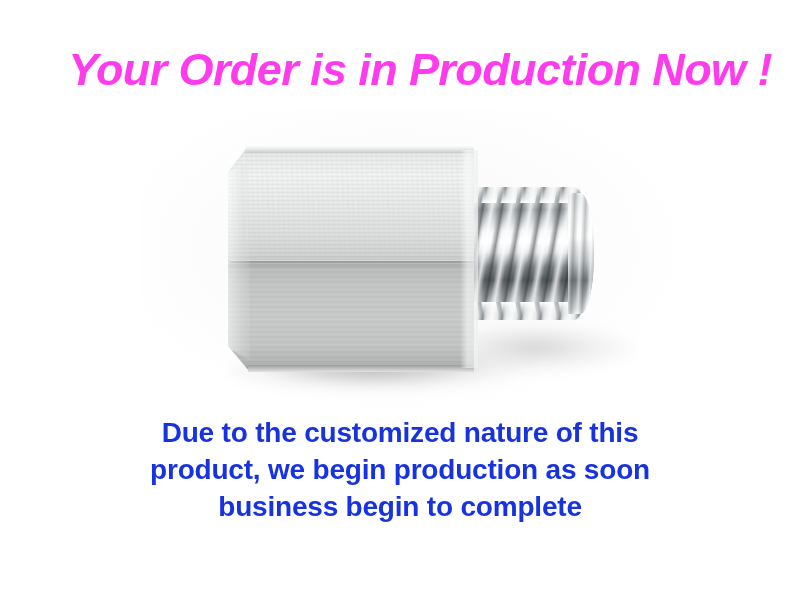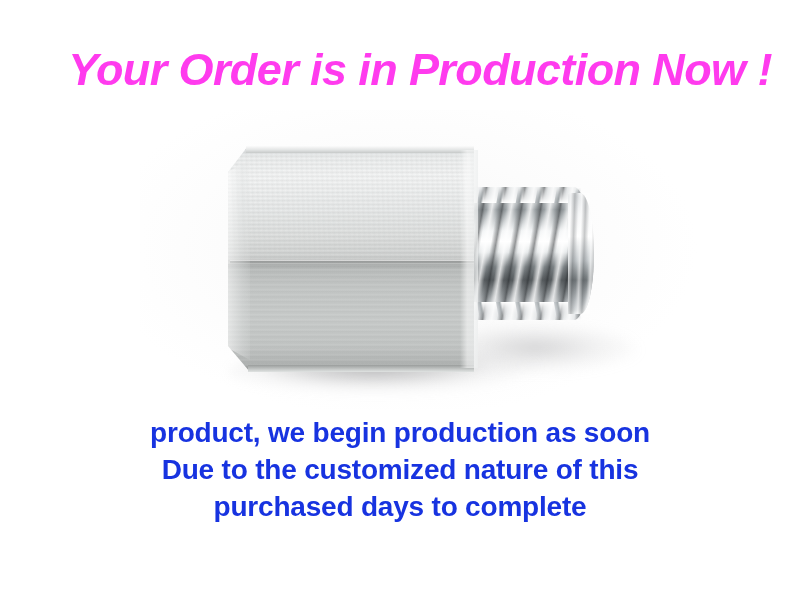--- a/index.html
+++ b/index.html
@@ -413,18 +413,18 @@
         <div class="hex-chamfer-left"></div>
         <div class="hex-top-lip"></div>
         <div class="hex-bottom-lip"></div>
         <div class="hex-shoulder"></div>
       </div>
 
     </div>
   </div>
 
   <div class="footer-copy">
+    <span class="line">Due to the customized nature of this</span>
     <span class="line">product, we begin production as soon</span>
-    <span class="line">Due to the customized nature of this</span>
-    <span class="line">purchased days to complete</span>
+    <span class="line">business begin to complete</span>
   </div>
 
 </div>
 
 </body></html>

